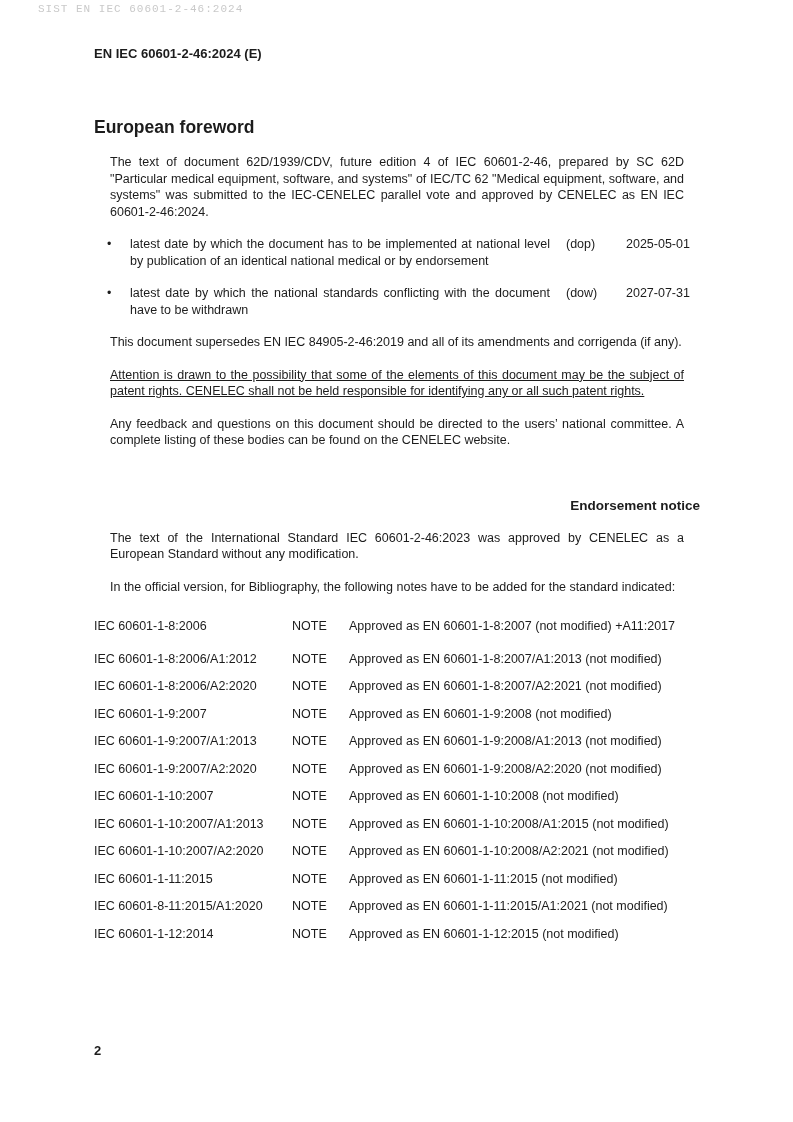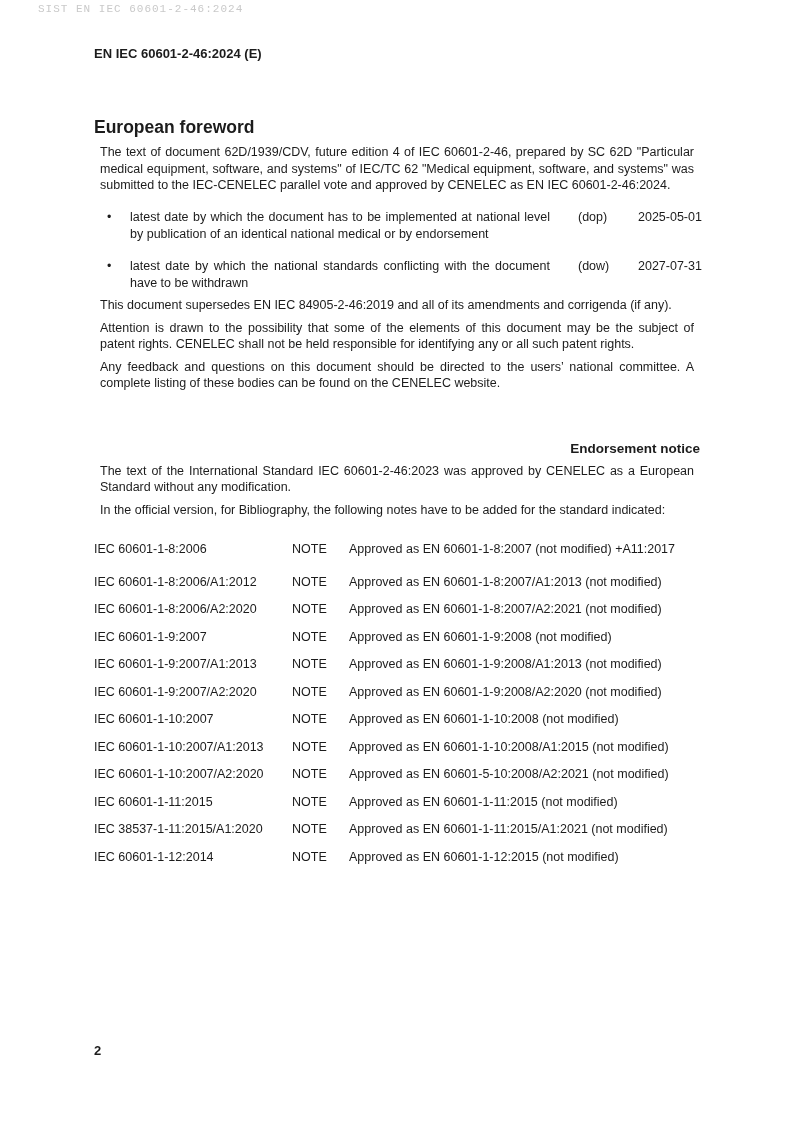--- a/index.html
+++ b/index.html
@@ -38,29 +38,29 @@
     font-weight: bold;
     line-height: 16px;
   }
   .foreword-title {
     margin-top: 54px;
     font-size: 17.5px;
     font-weight: bold;
     line-height: 22px;
   }
   p.body-par {
-    margin: 6px;
+    margin: 16px;
     font-size: 12.5px;
     line-height: 16.5px;
     text-align: justify;
   }
   .p1  { margin-top: 14px; }
   .p-dates-intro { margin-top: 19px; text-align: left; }
   .p2  { margin-top: 14px; }
-  .p3  { margin-top: 12px; }
+  .p3  { margin-top: 12px; text-decoration: underline; }
   .p4  { margin-top: 12px; }
   .date-item {
     display: flex;
     font-size: 12.5px;
     line-height: 16.5px;
   }
   .date-item-1 { margin-top: 15.5px; }
   .date-item-2 { margin-top: 16px; }
   .bullet-marker {
     width: 36px;
@@ -69,21 +69,21 @@
     flex: none;
   }
   .bullet-text {
     width: 420px;
     flex: none;
     text-align: justify;
   }
   .dop-label {
     width: 60px;
     flex: none;
-    margin-left: 28px;
+    margin-left: 16px;
   }
   .dop-date {
     flex: 1;
     white-space: nowrap;
   }
   .endorsement-title {
     margin-top: 48px;
     text-align: right;
     font-size: 13.5px;
     font-weight: bold;
@@ -212,31 +212,31 @@
 
         <div class="note-row">
           <span class="note-standard">IEC 60601-1-10:2007/A1:2013</span>
           <span class="note-label">NOTE</span>
           <span class="note-text">Approved as EN 60601-1-10:2008/A1:2015 (not modified)</span>
         </div>
 
         <div class="note-row">
           <span class="note-standard">IEC 60601-1-10:2007/A2:2020</span>
           <span class="note-label">NOTE</span>
-          <span class="note-text">Approved as EN 60601-5-10:2008/A2:2021 (not modified)</span>
+          <span class="note-text">Approved as EN 60601-1-10:2008/A2:2021 (not modified)</span>
         </div>
 
         <div class="note-row">
           <span class="note-standard">IEC 60601-1-11:2015</span>
           <span class="note-label">NOTE</span>
           <span class="note-text">Approved as EN 60601-1-11:2015 (not modified)</span>
         </div>
 
         <div class="note-row">
-          <span class="note-standard">IEC 38537-1-11:2015/A1:2020</span>
+          <span class="note-standard">IEC 60601-8-11:2015/A1:2020</span>
           <span class="note-label">NOTE</span>
           <span class="note-text">Approved as EN 60601-1-11:2015/A1:2021 (not modified)</span>
         </div>
 
         <div class="note-row">
           <span class="note-standard">IEC 60601-1-12:2014</span>
           <span class="note-label">NOTE</span>
           <span class="note-text">Approved as EN 60601-1-12:2015 (not modified)</span>
         </div>
       </div>

